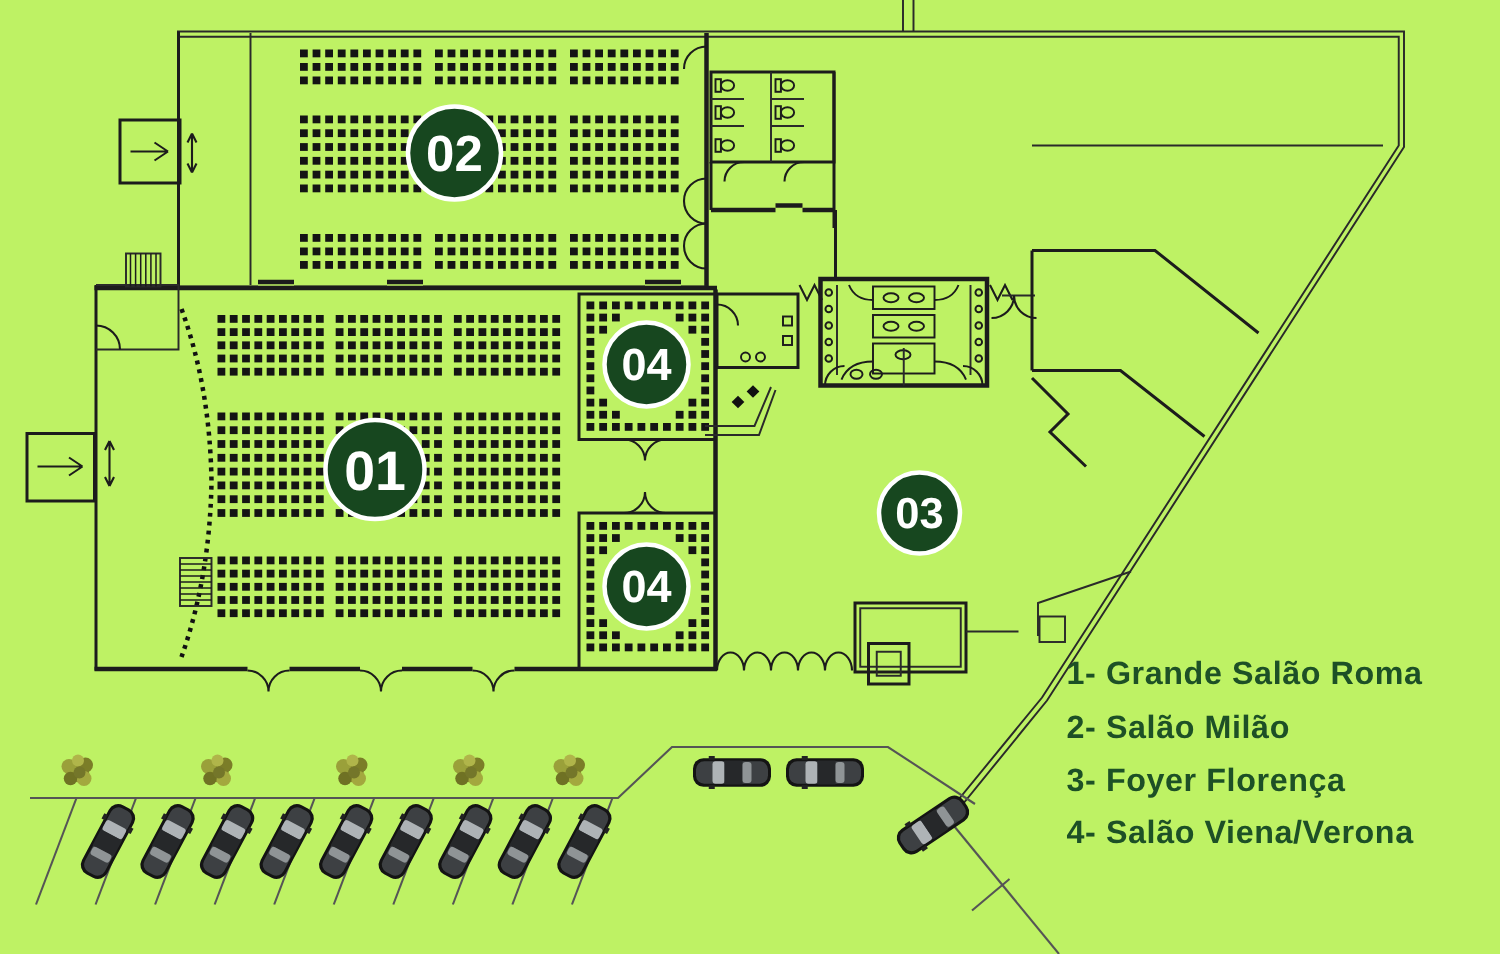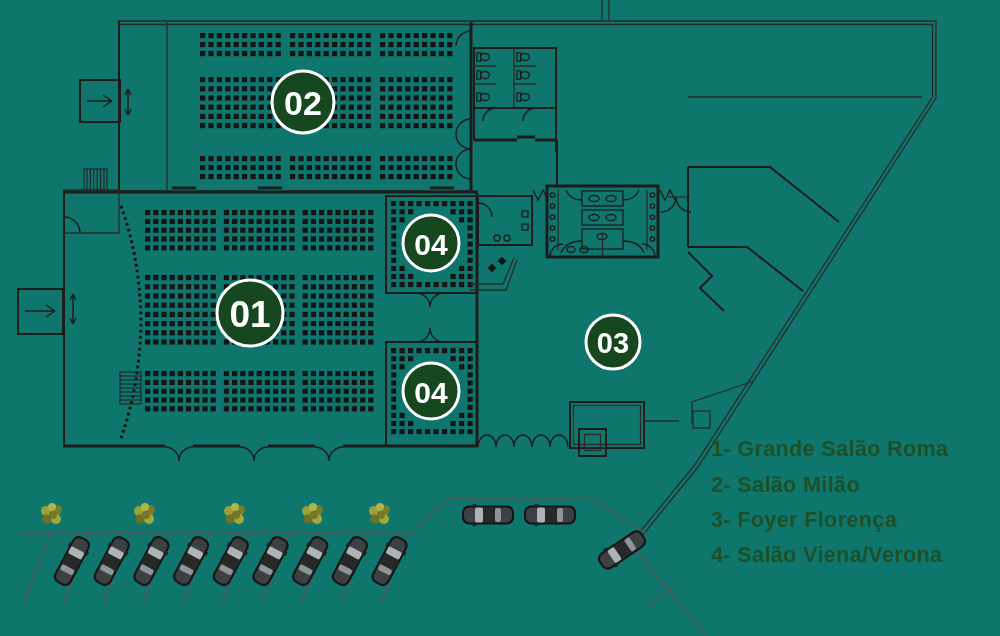--- a/index.html
+++ b/index.html
@@ -1,16 +1,16 @@
 <!DOCTYPE html>
 <html><head>
 <meta charset="utf-8">
 <style>
   html,body{margin:0;padding:0;background:#fff;}
-  #stage{position:relative;width:1000px;height:636px;background:#0f766e;overflow:hidden;
+  #stage{position:relative;width:1000px;height:636px;background:#bef264;overflow:hidden;
          font-family:"Liberation Sans",sans-serif;}
   svg{display:block}
   .wall{stroke:#1c1c1c;fill:none;stroke-width:2;}
   .wall-thick{stroke:#1c1c1c;fill:none;stroke-width:3;}
   .wall-thin{stroke:#2a2a2a;fill:none;stroke-width:1.3;}
   .door{stroke:#1c1c1c;fill:none;stroke-width:1.4;}
   .fixture{stroke:#1c1c1c;fill:none;stroke-width:1.3;}
   .stage-curve{stroke:#111;fill:none;stroke-width:3;stroke-dasharray:2.6 3.4;}
   .room-badge{fill:var(--badge-green,#17471f);stroke:#ffffff;stroke-width:3;}
   .badge-num{fill:#ffffff;font-weight:bold;text-anchor:middle;

